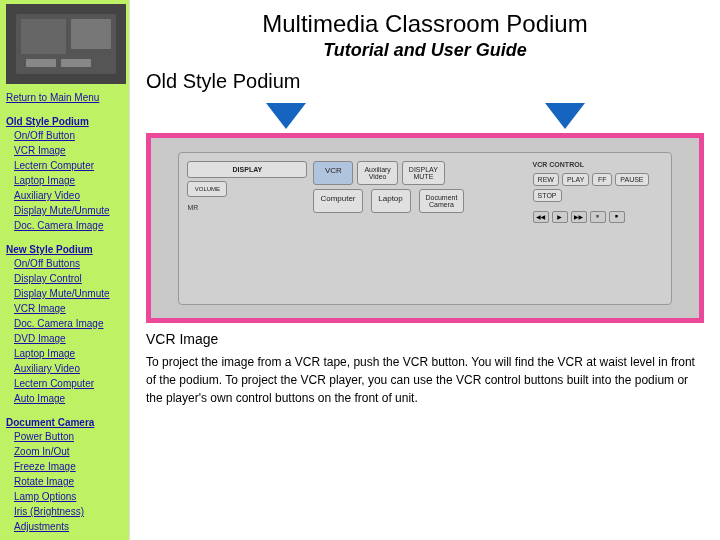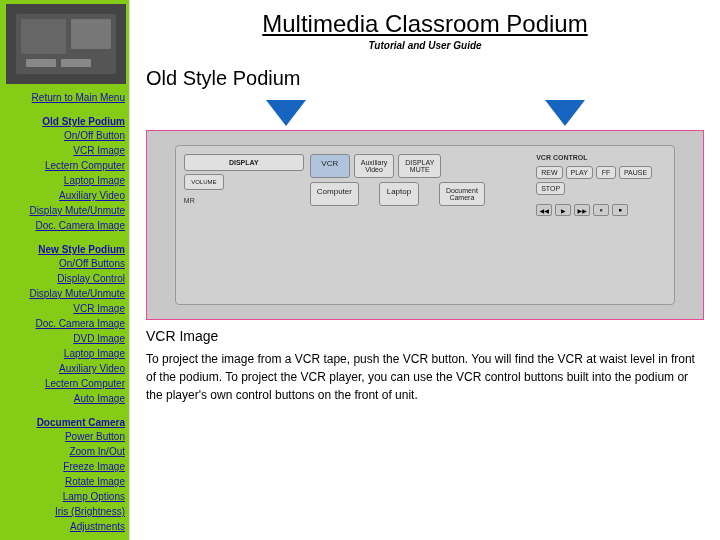--- a/index.html
+++ b/index.html
@@ -10,26 +10,25 @@
       height: 540px;
       overflow: hidden;
       display: flex;
       flex-direction: row;
     }
 
     
     #sidebar {
       width: 130px;
       min-width: 130px;
-      background: #84cc16;
+      background: #bef264;
       padding: 4px 4px 4px 6px;
       font-size: 10px;
       overflow-y: auto;
       border-right: 1px solid #ddd;
-      text-align: right;
     }
 
     .sidebar-top-image {
       width: 120px;
       height: 80px;
       background: #555;
       margin-bottom: 6px;
       overflow: hidden;
       position: relative;
     }
@@ -79,29 +78,28 @@
       padding: 10px 16px 10px 16px;
       overflow-y: auto;
     }
 
     #main-title {
       text-align: center;
       font-size: 24px;
       font-weight: normal;
       color: #000;
       margin-bottom: 2px;
-      text-decoration: underline;
     }
 
     #main-subtitle {
       text-align: center;
-      font-size: 10px;
+      font-size: 18px;
       font-style: italic;
       color: #000;
-      margin-bottom: 16px;
+      margin-bottom: 9px;
     }
 
     #content-header {
       font-size: 20px;
       font-weight: normal;
       color: #000;
       margin-bottom: 10px;
     }
 
     
@@ -118,21 +116,21 @@
       border-right: 20px solid transparent;
       border-top: 26px solid #1565c0;
       margin: 0 30px;
     }
 
     
     .podium-image-area {
       width: 100%;
       height: 190px;
       background: #c8c8c8;
-      border: 1px solid #ec4899;
+      border: 5px solid #ec4899;
       display: flex;
       align-items: center;
       justify-content: center;
       margin-bottom: 8px;
       position: relative;
       overflow: hidden;
     }
 
     .podium-panel {
       width: 90%;
@@ -305,21 +303,21 @@
         </div>
       </div>
 
       <div class="panel-center">
         <div style="display:flex;flex-direction:column;gap:4px;">
           <div style="display:flex;gap:4px;flex-wrap:wrap;">
             <div class="panel-btn active">VCR</div>
             <div class="panel-btn" style="font-size:7px;">Auxiliary<br>Video</div>
             <div class="panel-btn" style="font-size:7px;">DISPLAY<br>MUTE</div>
           </div>
-          <div style="display:flex;gap:20px;">
+          <div style="display:flex;gap:8px;">
             <div class="panel-btn">Computer</div>
             <div class="panel-btn">Laptop</div>
             <div class="panel-btn" style="font-size:7px;">Document<br>Camera</div>
           </div>
         </div>
       </div>
 
       <div class="panel-right">
         <div class="vcr-label">VCR CONTROL</div>
         <div style="display:flex;gap:3px;flex-wrap:wrap;margin-bottom:4px;">

